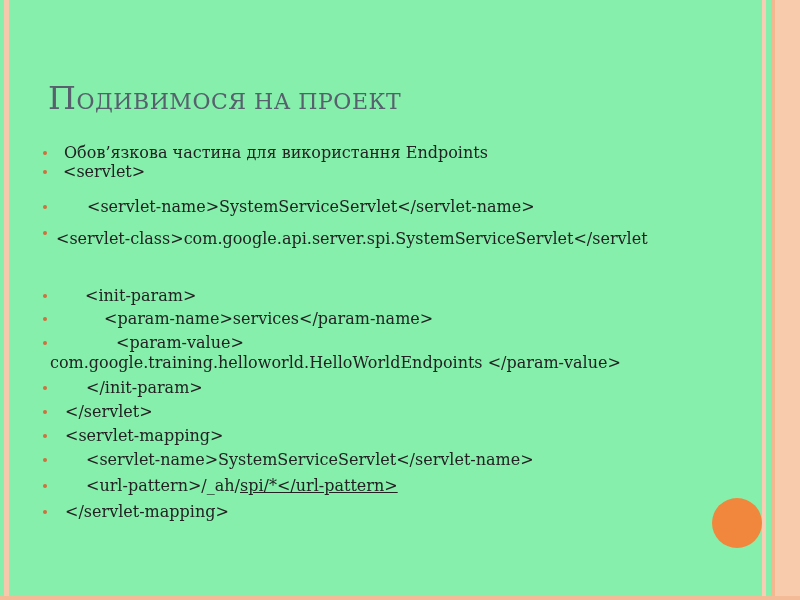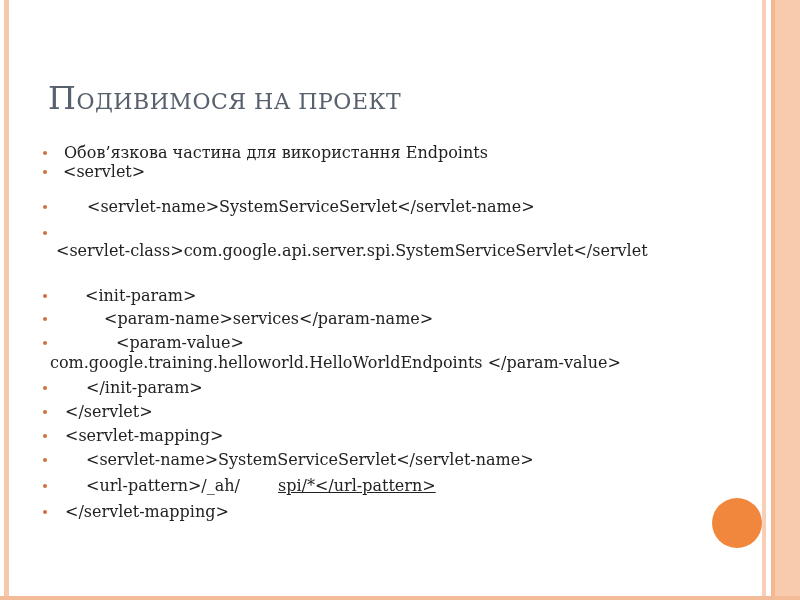--- a/index.html
+++ b/index.html
@@ -1,17 +1,17 @@
 <!DOCTYPE html>
 <html><head>
 <meta charset="utf-8">
 <style>
   html,body{margin:0;padding:0;background:#888;}
   .slide{
-    position:relative;width:800px;height:600px;background:#ffffff;
+    position:relative;width:800px;height:600px;background:#86efac;
     overflow:hidden;font-family:"DejaVu Serif", serif;
   }
   
   .stripe{position:absolute;top:0;bottom:0;}
   .stripe-left{left:4px;width:5px;background:#f6c9ad;}
   .stripe-right-thin{left:762px;width:4px;background:#f8cfb5;}
   .stripe-right-dark{left:771px;width:4px;background:#f4b78f;}
   .stripe-right-band{left:775px;width:25px;background:#f9cbad;}
   .rule-bottom{position:absolute;left:0;right:0;bottom:0;height:4px;background:#f3bb97;}
   .accent-circle{
@@ -28,21 +28,21 @@
   
   .line{
     position:absolute;left:0;width:672px;height:22px;
     font-size:16px;color:#222222;line-height:22px;white-space:nowrap;
   }
   .dot{
     position:absolute;left:43px;top:9px;width:4px;height:4px;
     border-radius:50%;background:#d0703c;
   }
   .txt{position:absolute;top:0;}
-  .u{text-decoration:underline;margin-left:38px;}
+  .u{text-decoration:underline;}
 </style>
 </head>
 <body>
 
 <div class="slide">
 
   <div class="stripe stripe-left"></div>
   <div class="stripe stripe-right-thin"></div>
   <div class="stripe stripe-right-dark"></div>
   <div class="stripe stripe-right-band"></div>
@@ -60,21 +60,21 @@
     <span class="txt" style="left:63px">&lt;servlet&gt;</span>
   </div>
   <div class="line" style="top:196px">
     <span class="dot"></span>
     <span class="txt" style="left:87px">&lt;servlet-name&gt;SystemServiceServlet&lt;/servlet-name&gt;</span>
   </div>
   <div class="line" style="top:222px">
     <span class="dot"></span>
     <span class="txt" style="left:64px"></span>
   </div>
-  <div class="line" style="top:240px">
+  <div class="line" style="top:228px">
     <span class="txt" style="left:56px">&lt;servlet-class&gt;com.google.api.server.spi.SystemServiceServlet&lt;/servlet</span>
   </div>
   <div class="line" style="top:285px">
     <span class="dot"></span>
     <span class="txt" style="left:85px">&lt;init-param&gt;</span>
   </div>
   <div class="line" style="top:308px">
     <span class="dot"></span>
     <span class="txt" style="left:104px">&lt;param-name&gt;services&lt;/param-name&gt;</span>
   </div>

